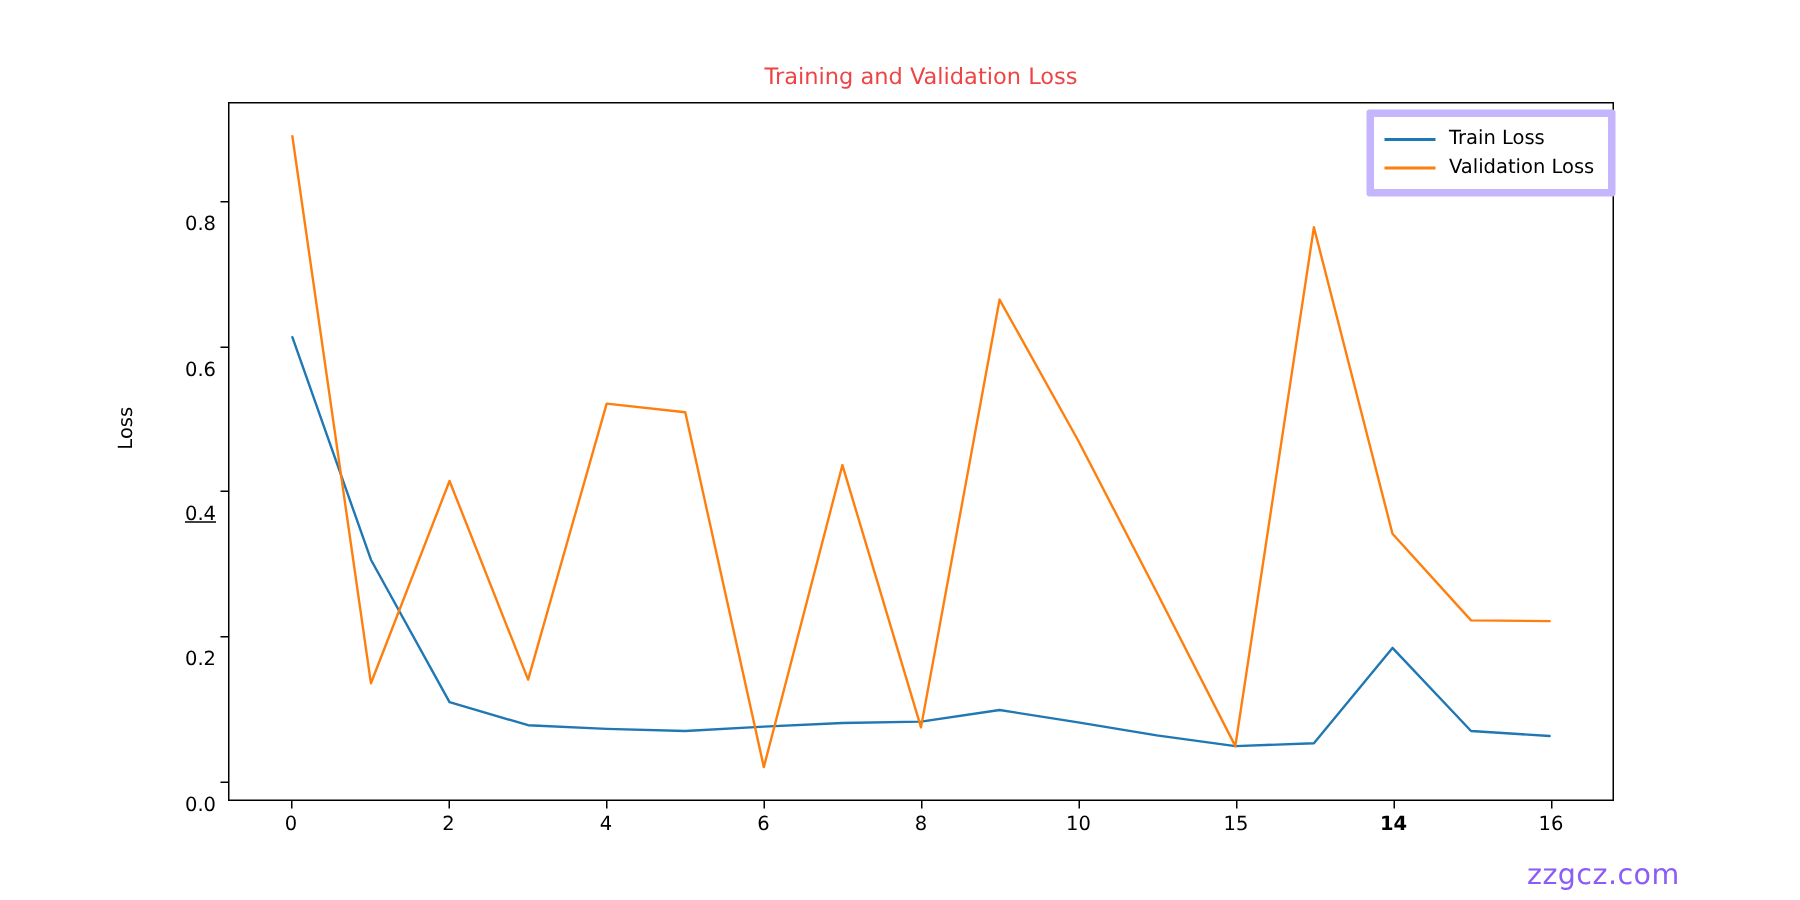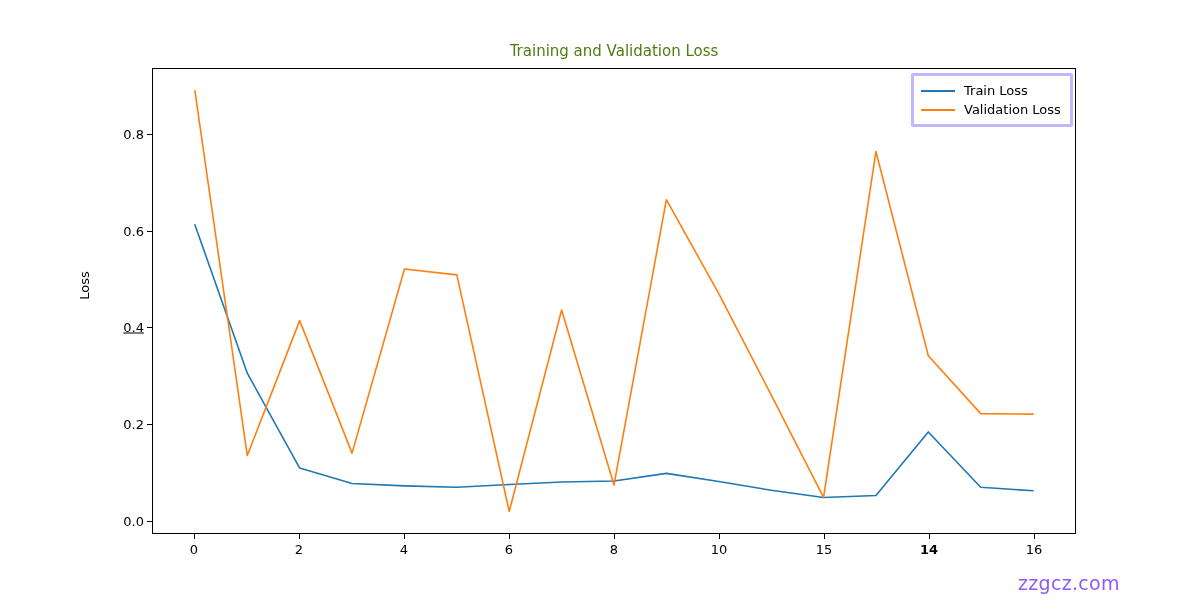--- a/index.html
+++ b/index.html
@@ -21,21 +21,21 @@
     height: 600px;
   }
   
   .fig-title-inner {
     position: absolute;
     left: 152px;
     top: 42px;
     width: 924px;
     text-align: center;
     font-size: 15px;
-    color: #4d7c0f;
+    color: #ef4444;
   }
   #axes {
     position: absolute;
     left: 152px;
     top: 68px;
     width: 924px;
     height: 466px;
     border: 1px solid #000000;
     box-sizing: border-box;
     background: #ffffff;
@@ -49,20 +49,21 @@
   }
   .ytick-label {
     position: absolute;
     right: 0;
     width: 46px;
     text-align: right;
     font-size: 13px;
     color: #000000;
     transform: translateY(-50%);
     white-space: nowrap;
+    margin-top: 16px;
   }
   .ytick-mark {
     position: absolute;
     width: 5px;
     height: 1px;
     background: #000000;
   }
   .xtick-label {
     position: absolute;
     top: 0;
@@ -100,21 +101,21 @@
     position: absolute;
     left: 78px;
     top: 0px;
     width: 40px;
     height: 600px;
   }
   #legend {
     position: absolute;
     left: 911px;
     top: 73px;
-    border: 3px solid #c4b5fd;
+    border: 5px solid #c4b5fd;
     background: rgba(255,255,255,0.88);
     border-radius: 2px;
     padding: 5px 9px 5px 7px;
     box-sizing: border-box;
   }
   .legend-row {
     display: flex;
     align-items: center;
     height: 19px;
   }

